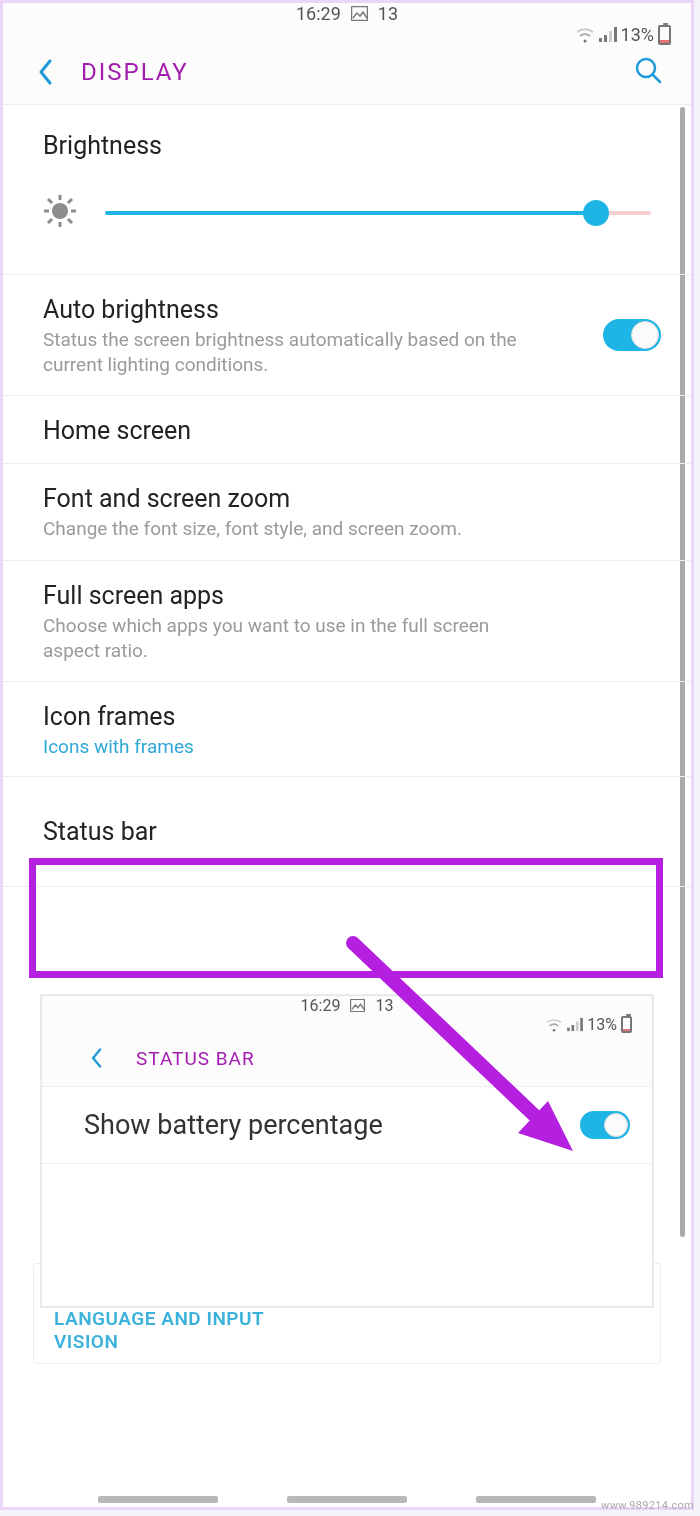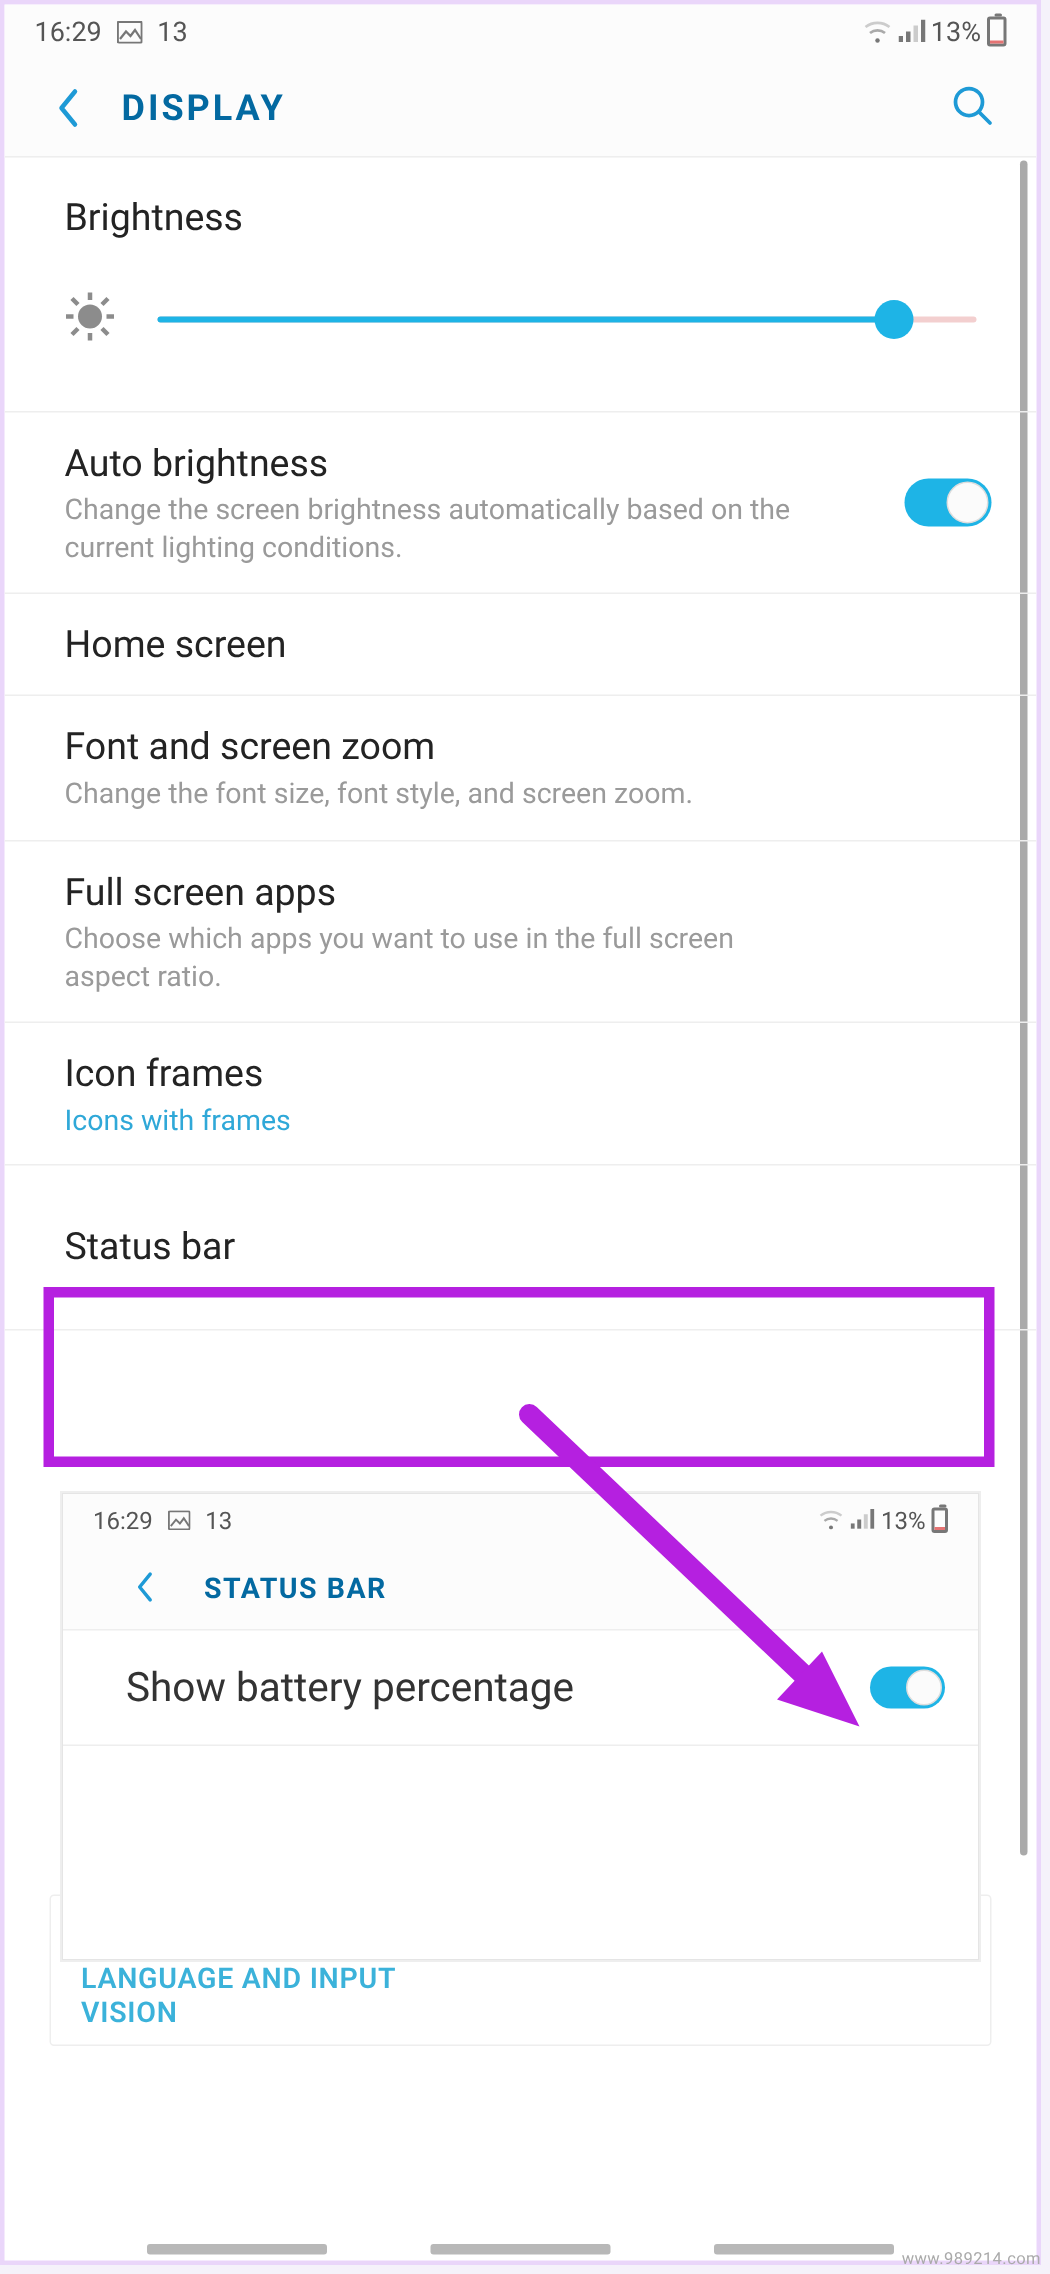--- a/index.html
+++ b/index.html
@@ -22,20 +22,21 @@
 
   
   .statusbar {
     height: 36px;
     display: flex;
     align-items: center;
     padding: 0 20px;
     font-size: 18px;
     color: #555;
     background: #fcfcfc;
+    flex-direction: column;
   }
   .statusbar .left { display:flex; align-items:center; gap:10px; }
   .statusbar .right { margin-left:auto; display:flex; align-items:center; gap:4px; }
   .sb-icon { display:inline-flex; }
   .battery-outline {
     display:inline-block; width:13px; height:20px; border:2px solid #777;
     border-radius:2px; position:relative;
   }
   .battery-outline::before {
     content:""; position:absolute; top:-4px; left:3px; width:5px; height:2px; background:#777; border-radius:1px;
@@ -45,21 +46,21 @@
   
   .header {
     height: 66px;
     display:flex;
     align-items:center;
     padding: 0 22px 0 34px;
     background:#fcfcfc;
     border-bottom:1px solid #eee;
   }
   .back-btn { color:#1e9ad6; display:flex; padding:6px 12px 6px 0; cursor:pointer; }
-  .header-title { font-size:24px; font-weight:700; letter-spacing:2px; color:#0369a1; margin-left:14px;text-align:right; }
+  .header-title { font-size:24px; font-weight:400; letter-spacing:2px; color:#a21caf; margin-left:14px;text-align:right; }
   .search-btn { margin-left:auto; color:#1e9ad6; cursor:pointer; padding:6px; }
 
   
   .list { position:relative; }
   .scrollbar { position:absolute; right:4px; top:2px; bottom:2px; width:10px; }
   .scrollbar .thumb { width:5px; margin-left:3px; background:#aaa; border-radius:3px; height:90%; }
 
   .section-pad { padding: 26px 40px 32px 40px; border-bottom:1px solid #eee; position:relative; }
   .section-pad.short { padding-top:20px; padding-bottom:18px; }
   .title { font-size:25px; color:#232323; font-weight:400; }
@@ -214,21 +215,21 @@
         <div class="slider">
           <div class="track-full"></div>
           <div class="track-active"></div>
           <div class="knob"></div>
         </div>
       </div>
     </div>
 
     <div class="section-pad short">
       <div class="title">Auto brightness</div>
-      <div class="sub">Change the screen brightness automatically based on the current lighting conditions.</div>
+      <div class="sub">Status the screen brightness automatically based on the current lighting conditions.</div>
       <div class="toggle">
           <div class="knob"></div>
         </div>
     </div>
 
     <div class="section-pad short">
       <div class="title">Home screen</div>
     </div>
 
     <div class="section-pad short">

